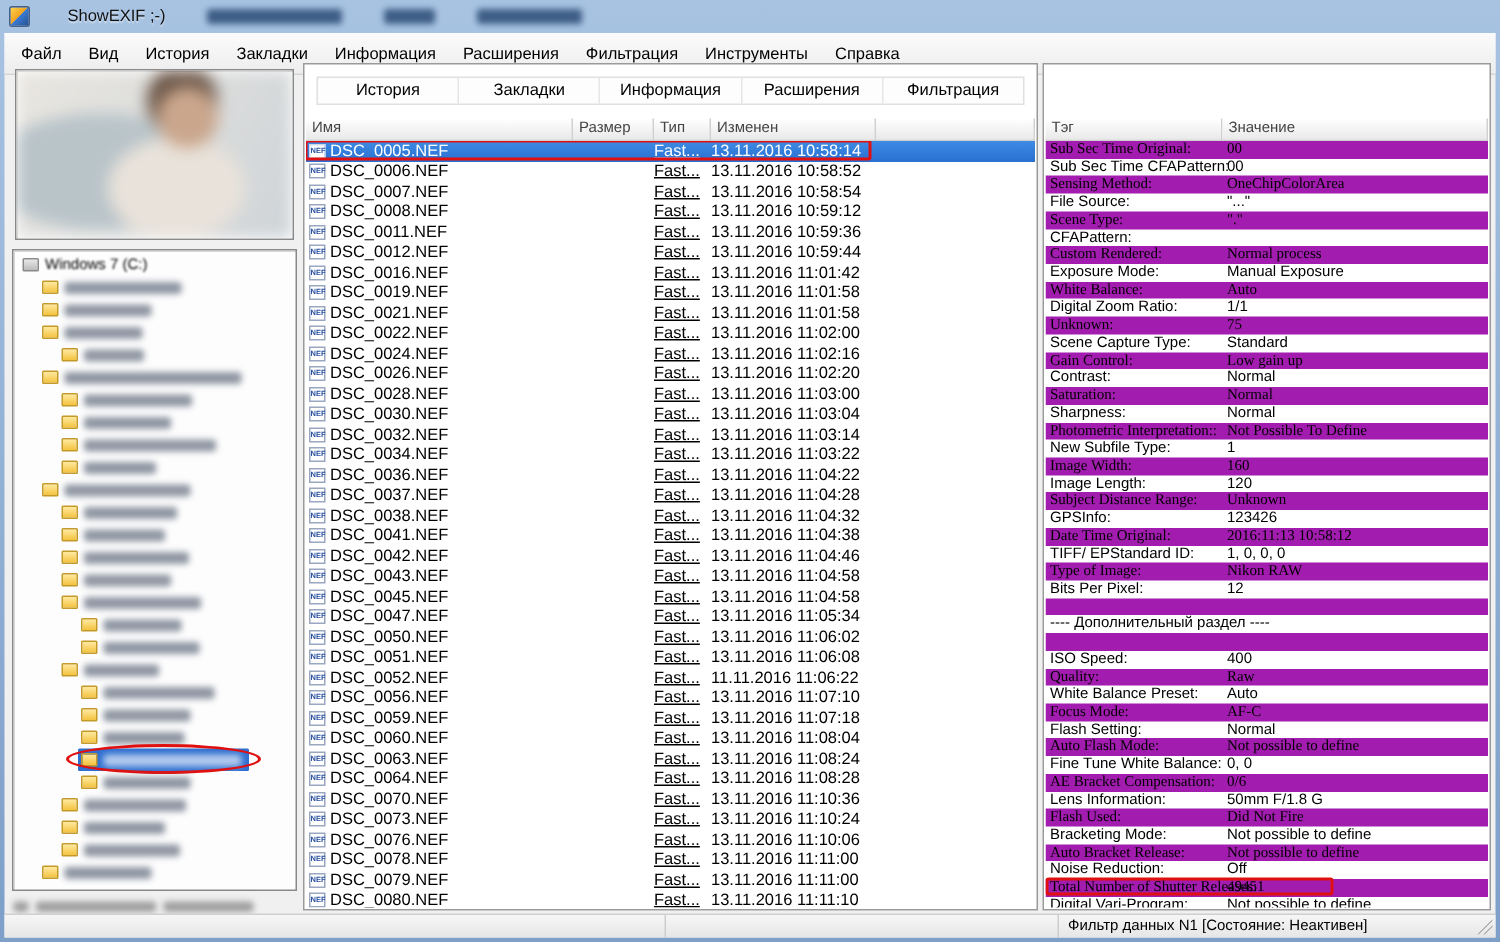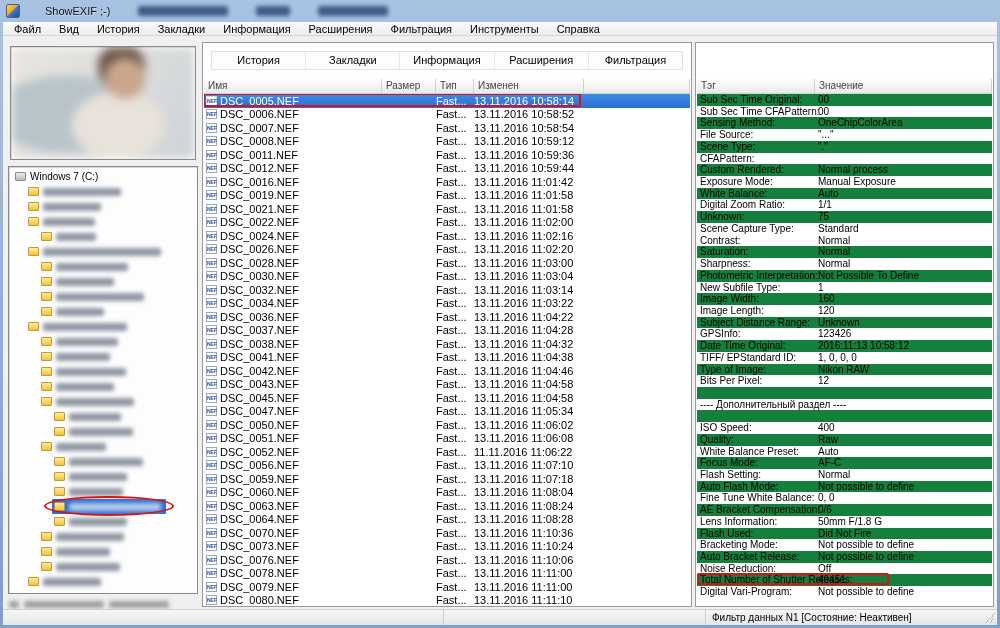--- a/index.html
+++ b/index.html
@@ -10,21 +10,21 @@
     background:linear-gradient(180deg,#a8c3e2 0%,#8eadd3 60%,#7e9fc8 100%);
     overflow:hidden;
   }
   .titlebar{position:absolute;left:0;top:0;right:0;height:22px;display:flex;align-items:center;padding-left:6px;gap:20px;}
   .app-icon{width:14px;height:14px;margin-right:5px;border-radius:2px;
     background:linear-gradient(135deg,#ffd34d 0%,#f0a020 50%,#3b7bd4 50%,#24518f 100%);
     border:1px solid #44618a;}
   .title-text{font-size:11px;color:#111;text-shadow:0 1px 1px rgba(255,255,255,.5);}
   .title-redact{height:10px;border-radius:2px;background:#24456f;filter:blur(2px);opacity:.8;margin-left:8px;}
   .client{position:absolute;left:3px;right:3px;top:22px;bottom:3px;background:#f0f0f0;}
-  .menubar{position:absolute;left:0;right:0;top:0;height:14px;background:linear-gradient(#fbfbfb,#ededed);
+  .menubar{position:absolute;left:0;right:0;top:0;height:28px;background:linear-gradient(#fbfbfb,#ededed);
     border-bottom:1px solid #d5d5d5;display:flex;align-items:center;padding-left:2px;}
   .menu-item{padding:2px 9px;cursor:default;}
   .workspace{position:absolute;left:0;right:0;top:18px;bottom:16px;}
   
   .preview-box{position:absolute;left:7px;top:6px;width:186px;height:114px;background:#fff;
     border:1px solid #898989;box-shadow:inset 1px 1px 0 #cfcfcf;overflow:hidden;}
   .preview-img{position:absolute;inset:0;
     background:
       radial-gradient(circle at 62% 28%, #caa68c 0 14%, transparent 15%),
       radial-gradient(circle at 60% 18%, #6b5648 0 16%, transparent 17%),
@@ -52,33 +52,33 @@
     background:#fdfdfd;border:1px solid #e0e0e0;}
   .tab{flex:1;text-align:center;line-height:17px;border-right:1px solid #e6e6e6;cursor:default;font-size:11px;}
   .tab:last-child{border-right:none;}
   .listheader{position:absolute;left:1px;right:1px;top:36px;height:15px;display:flex;}
   .hcell{background:linear-gradient(#ffffff,#e9e9e9);border:1px solid #d0d0d0;border-top:none;border-left:none;
     font-size:10px;color:#444;padding:1px 4px;white-space:nowrap;overflow:hidden;}
   .listrows{position:absolute;left:1px;right:1px;top:51px;bottom:1px;overflow:hidden;}
   .frow{height:13.5px;display:flex;align-items:center;position:relative;white-space:nowrap;}
   .frow .c-name{width:178px;display:flex;align-items:center;overflow:hidden;padding-left:2px;}
   .frow .c-size{width:54px;}
-  .frow .c-type{width:38px;overflow:hidden;}
+  .frow .c-type{width:38px;overflow:hidden;text-decoration:underline;}
   .frow .c-mod{width:112px;}
   .nef-icon{width:11px;height:10px;margin-right:3px;flex:0 0 auto;background:#fff;border:1px solid #9aa7c0;
     font-size:5px;line-height:8px;color:#2a52a0;text-align:center;font-weight:bold;}
   .frow.selected{background:linear-gradient(#3d8be4,#2a6fd0);color:#fff;}
   .frow.selected .nef-icon{border-color:#cdd9ee;}
   .red-frame{position:absolute;border:2px solid #e01010;border-radius:2px;pointer-events:none;z-index:5;}
   
   .exif-panel{position:absolute;left:692px;top:2px;right:3px;bottom:2px;background:#fff;border:1px solid #9a9a9a;}
   .exifheader{position:absolute;left:1px;right:1px;top:36px;height:15px;display:flex;}
   .exifrows{position:absolute;left:1px;right:1px;top:51px;bottom:1px;overflow:hidden;}
   .erow{height:11.72px;display:flex;position:relative;font-size:10px;line-height:11.5px;white-space:nowrap;}
-  .erow.alt{background:#15803d;}
+  .erow.alt{background:#a21caf;font-family:Liberation Serif, serif;}
   .erow .e-tag{width:118px;padding-left:3px;overflow:visible;}
   .erow .e-val{flex:1;padding-left:3px;overflow:hidden;}
   
   .statusbar{position:absolute;left:0;right:0;bottom:0;height:16px;background:linear-gradient(#f6f6f6,#e6e6e6);
     border-top:1px solid #cfcfcf;display:flex;align-items:center;font-size:10px;padding-left:11px;}
   .sb-sec{height:100%;border-right:1px solid #cdcdcd;}
   .sb-left{width:430px;}
   .sb-mid{width:262px;}
   .sb-right{flex:1;padding-left:6px;display:flex;align-items:center;}
   .grip{position:absolute;right:2px;bottom:2px;width:10px;height:10px;
@@ -647,20 +647,24 @@
               <span class="e-val">1/1</span>
             </div>
             <div class="erow alt">
               <span class="e-tag">Unknown:</span>
               <span class="e-val">75</span>
             </div>
             <div class="erow">
               <span class="e-tag">Scene Capture Type:</span>
               <span class="e-val">Standard</span>
             </div>
+            <div class="erow alt">
+              <span class="e-tag">Gain Control:</span>
+              <span class="e-val">Low gain up</span>
+            </div>
             <div class="erow">
               <span class="e-tag">Contrast:</span>
               <span class="e-val">Normal</span>
             </div>
             <div class="erow alt">
               <span class="e-tag">Saturation:</span>
               <span class="e-val">Normal</span>
             </div>
             <div class="erow">
               <span class="e-tag">Sharpness:</span>

